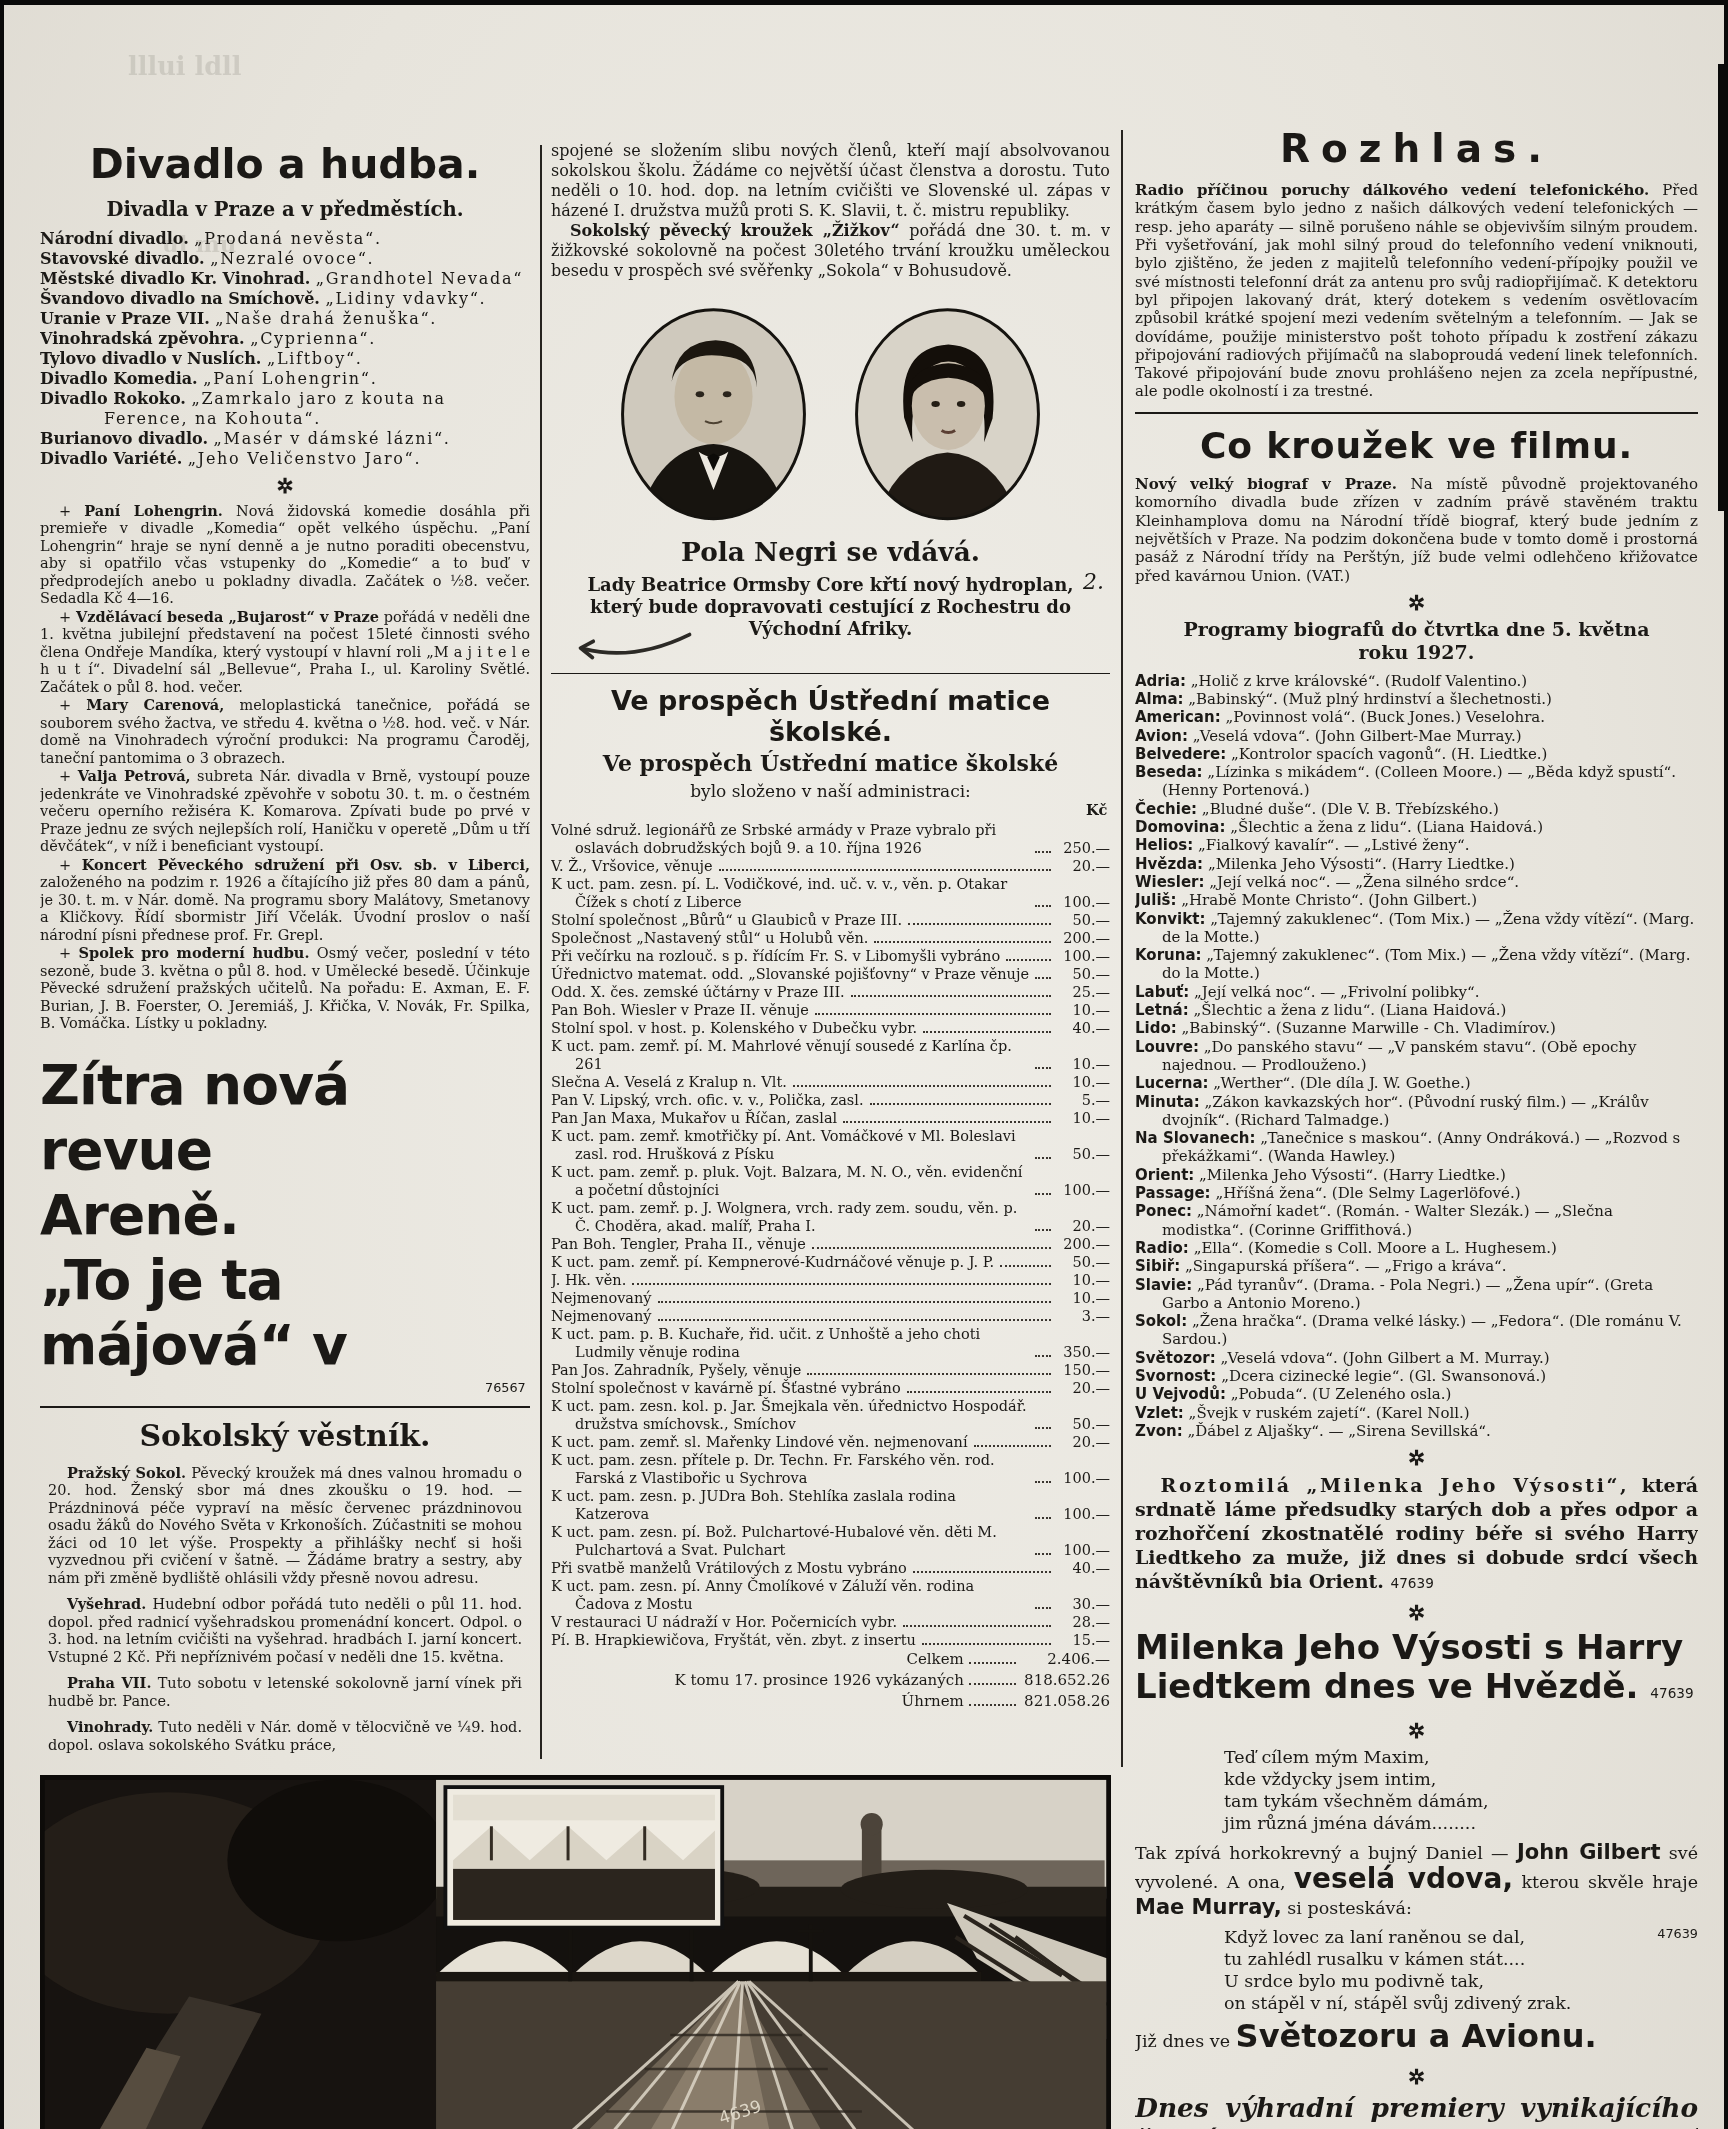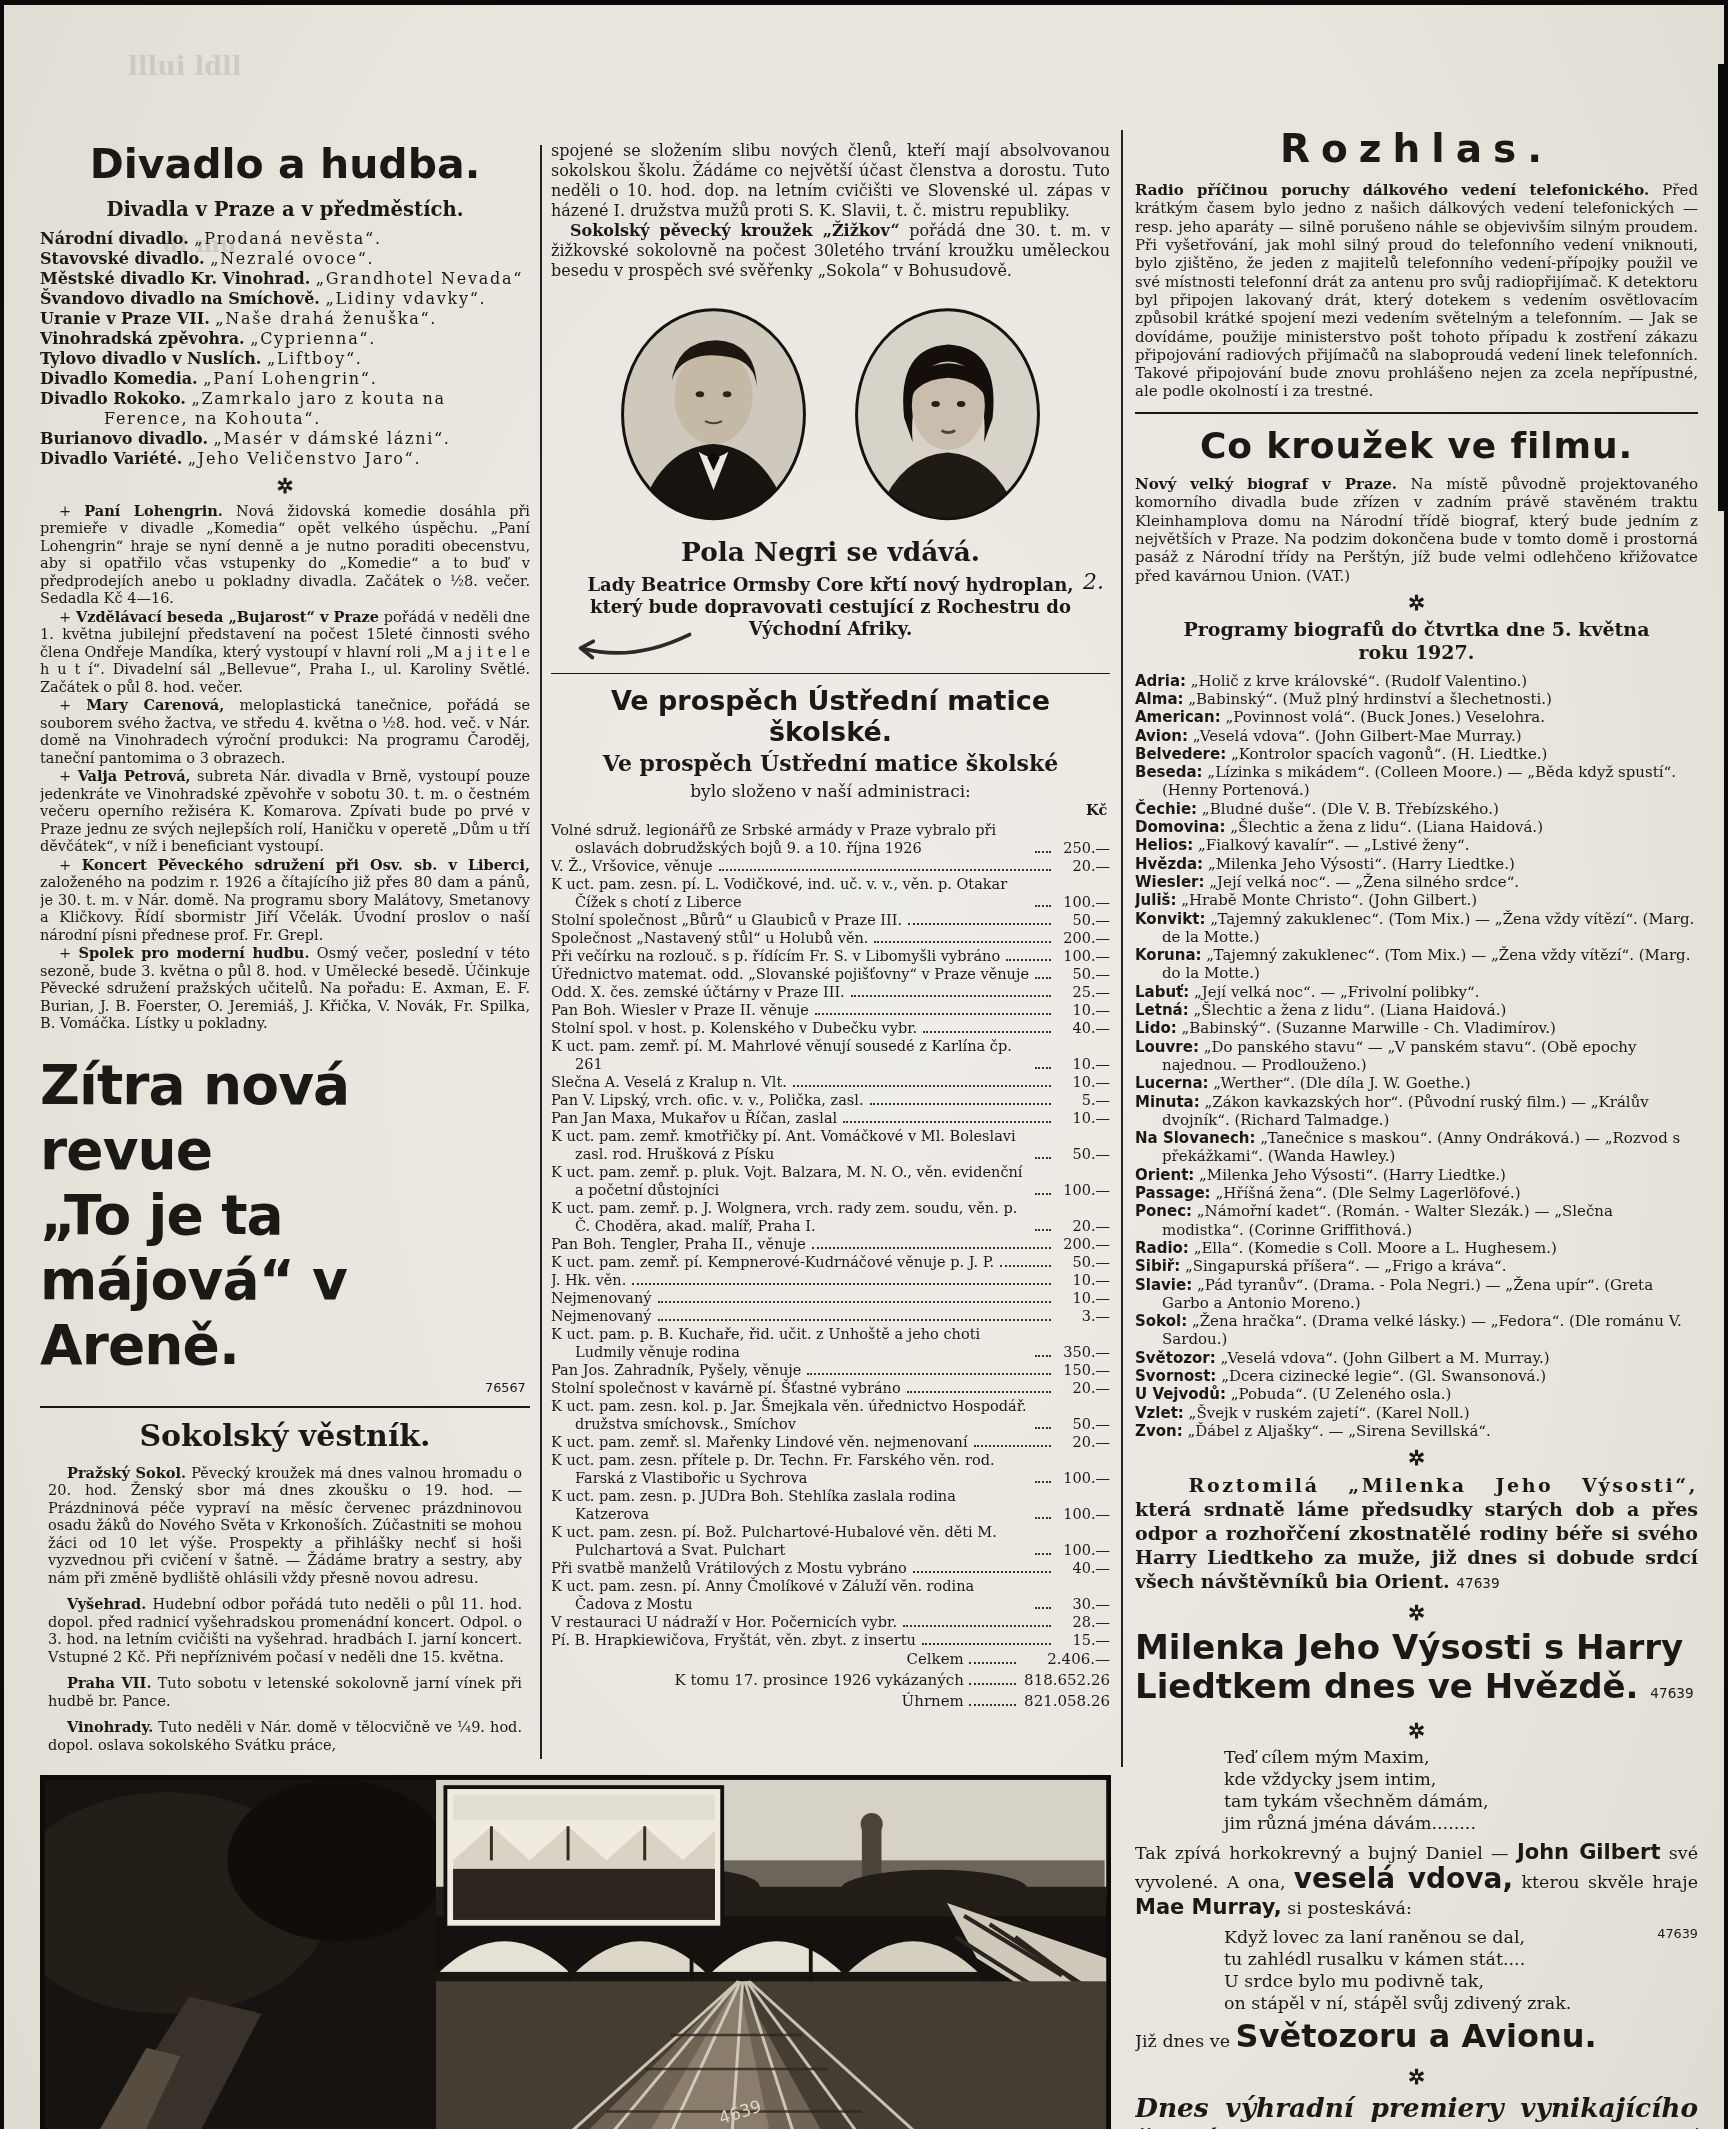--- a/index.html
+++ b/index.html
@@ -65,21 +65,21 @@
 
   
   .rozhlas-title { font-size:39px; line-height:44px; text-align:center; letter-spacing:11px; margin:0 0 10.2px; }
   .rtext { font-size:15px; line-height:18.3px; text-align:justify; margin:0; }
   .rtext .lead { font-weight:bold; }
   .film-title { font-size:36px; line-height:41px; text-align:center; letter-spacing:0.9px; margin:6px 0 9.4px; }
   .prog-title { font-size:19px; line-height:23px; font-weight:bold; text-align:center; margin:2.6px 0 7.7px; }
   .cine { font-size:15px; line-height:18.3px; margin:0; padding-left:27px; text-indent:-27px; }
   .cine .n { font-family:"DejaVu Sans", sans-serif; font-weight:bold; }
   .roztomila { font-size:19px; line-height:24px; font-weight:bold; text-align:justify; margin:0; text-indent:25.6px; }
-  .roztomila .sp { letter-spacing:2.6px;margin-left:28px; }
+  .roztomila .sp { letter-spacing:2.6px; }
   .roztomila .num { font-weight:normal; font-size:13.6px; font-family:"DejaVu Sans", sans-serif; }
   .hvezda { font-size:34px; line-height:39px; margin:2.6px 0 0; }
   .hvezda .num { font-size:13.6px; font-weight:normal; font-family:"DejaVu Sans", sans-serif; letter-spacing:0; }
   .poem { font-size:17.5px; line-height:22px; margin:0 0 0 89px; }
   .poem p { margin:0; }
   .poemwrap { position:relative; }
   .poemwrap .num { position:absolute; right:0; top:0; font-size:12.8px; font-family:"DejaVu Sans", sans-serif; }
   .gilbert { font-size:17.5px; line-height:25px; text-align:justify; margin:6px 0 4.3px; }
   .gilbert .b1 { font-family:"DejaVu Sans", sans-serif; font-weight:bold; font-size:21px; }
   .gilbert .b2 { font-family:"DejaVu Sans", sans-serif; font-weight:bold; font-size:28px; }
@@ -141,22 +141,22 @@
 
         <p class="news"><span>+</span> <span class="lead">Valja Petrová,</span> <span>subreta Nár. divadla v Brně, vystoupí pouze jedenkráte ve Vinohradské zpěvohře v sobotu 30. t. m. o čestném večeru operního režiséra K. Komarova. Zpívati bude po prvé v Praze jednu ze svých nejlepších rolí, Haničku v operetě „Dům u tří děvčátek“, v níž i beneficiant vystoupí.</span></p>
 
         <p class="news"><span>+</span> <span class="lead">Koncert Pěveckého sdružení při Osv. sb. v Liberci,</span> <span>založeného na podzim r. 1926 a čítajícího již přes 80 dam a pánů, je 30. t. m. v Nár. domě. Na programu sbory Malátovy, Smetanovy a Kličkovy. Řídí sbormistr Jiří Včelák. Úvodní proslov o naší národní písni přednese prof. Fr. Grepl.</span></p>
 
         <p class="news"><span>+</span> <span class="lead">Spolek pro moderní hudbu.</span> <span>Osmý večer, poslední v této sezoně, bude 3. května o půl 8. hod. v Umělecké besedě. Účinkuje Pěvecké sdružení pražských učitelů. Na pořadu: E. Axman, E. F. Burian, J. B. Foerster, O. Jeremiáš, J. Křička, V. Novák, Fr. Spilka, B. Vomáčka. Lístky u pokladny.</span></p>
       </div>
 
     <div class="ad-revue disp">
       <p class="l">Zítra nová revue</p>
+      <p class="l">Areně.</p>
       <p class="l">„To je ta májová“ v</p>
-      <p class="l">Areně.</p>
     </div>
     <p class="ad-num">76567</p>
 
     <hr class="hr">
 
     <h2 class="sokol-title">Sokolský věstník.</h2>
     <div>
 
         <p class="sokol-item"><span class="lead">Pražský Sokol.</span> <span>Pěvecký kroužek má dnes valnou hromadu o 20. hod. Ženský sbor má dnes zkoušku o 19. hod. — Prázdninová péče vypraví na měsíc červenec prázdninovou osadu žáků do Nového Světa v Krkonoších. Zúčastniti se mohou žáci od 10 let výše. Prospekty a přihlášky nechť si hoši vyzvednou při cvičení v šatně. — Žádáme bratry a sestry, aby nám při změně bydliště ohlásili vždy přesně novou adresu.</span></p>
 

